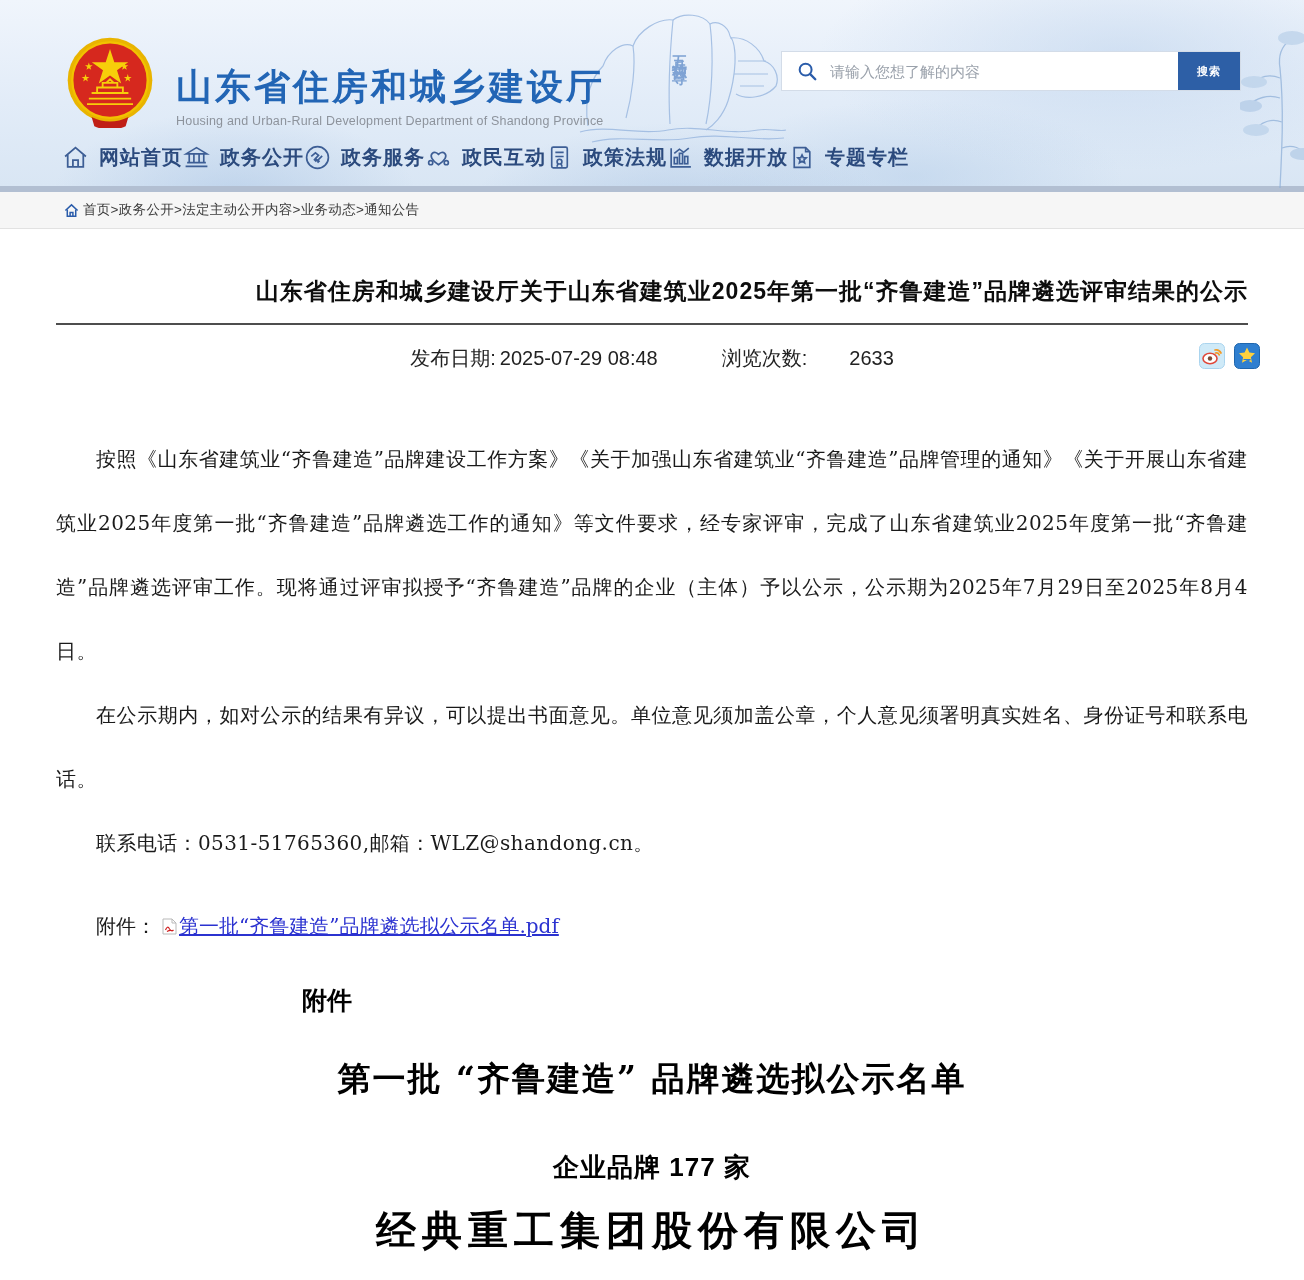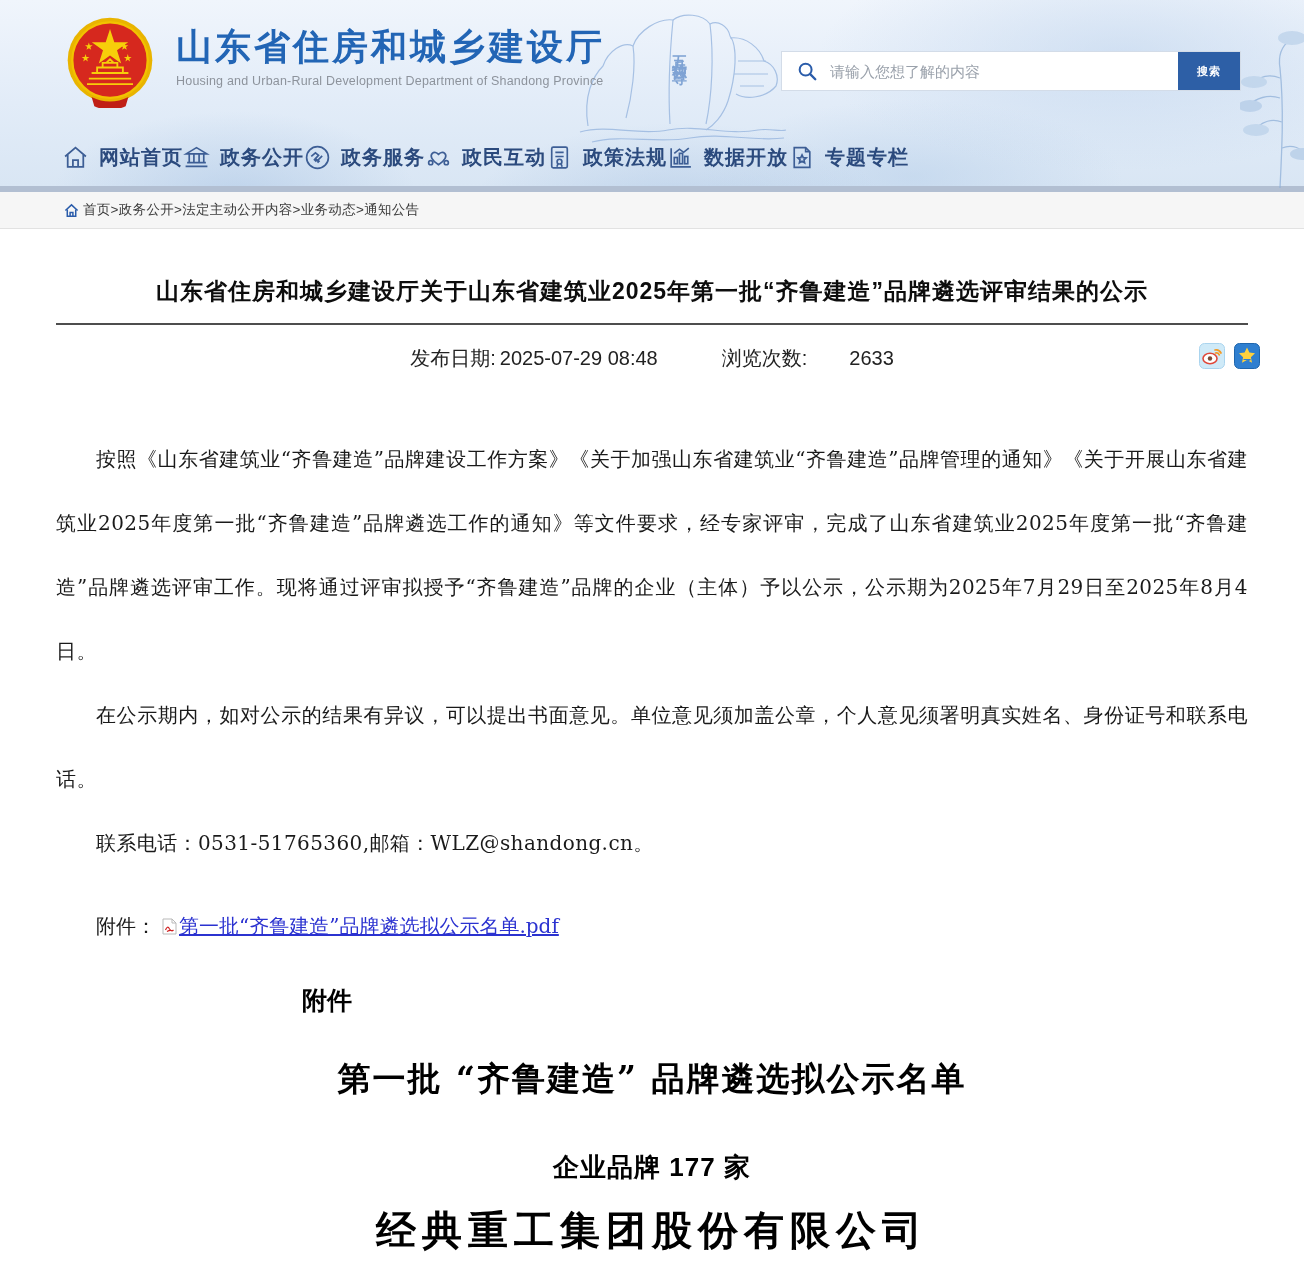--- a/index.html
+++ b/index.html
@@ -10,21 +10,21 @@
   .header {
     position:relative; height:192px;
     background:
       radial-gradient(ellipse 260px 120px at 18% 105%, rgba(160,190,225,.45), transparent 70%),
       radial-gradient(ellipse 300px 130px at 52% 115%, rgba(150,182,220,.40), transparent 70%),
       radial-gradient(ellipse 420px 160px at 86% 30%,  rgba(188,210,236,.55), transparent 72%),
       radial-gradient(ellipse 300px 110px at 70% 95%,  rgba(165,195,228,.35), transparent 70%),
       linear-gradient(180deg,#f0f5fc 0%, #e2ecf8 55%, #d9e6f4 100%);
     border-bottom:6px solid #b2bfd2;
   }
-  .header-top { display:flex; align-items:flex-start; padding:16px 0 0 64px; height:128px; position:relative; }
+  .header-top { display:flex; align-items:flex-end; padding:16px 0 0 64px; height:128px; position:relative; }
   .emblem { width:92px; height:92px; flex:0 0 auto; }
   .title-block { margin-left:20px; padding-top:10px; }
   .site-title { font-size:36px; font-weight:700; color:#2265b5; letter-spacing:3px; line-height:1.15; }
   .site-subtitle { font-size:12.5px; color:#8d939c; margin-top:7px; letter-spacing:.2px; }
 
   .deco-mountain { position:absolute; left:578px; top:6px; pointer-events:none; }
   .deco-tree { position:absolute; right:-6px; top:28px; pointer-events:none; }
 
   .search-area { position:absolute; right:64px; top:52px; width:458px; height:38px; display:flex; box-shadow:0 0 0 1px #d3dce8; background:#fff; }
   .search-field { flex:1; display:flex; align-items:center; background:#fff; padding-left:14px; }
@@ -37,21 +37,21 @@
   .nav-item { display:flex; align-items:center; gap:10px; cursor:pointer; }
   .nav-item .ico { width:27px; height:27px; display:block; }
   .nav-label { font-size:20px; font-weight:700; color:#2b4a7d; letter-spacing:1px; white-space:nowrap; }
 
   
   .breadcrumb { height:37px; background:#f6f6f6; border-bottom:1px solid #e2e2e2; display:flex; align-items:center; padding-left:64px; gap:4px; }
   .breadcrumb .crumb-text { font-size:13.5px; color:#3a3a3a; letter-spacing:.3px; }
 
   
   .content { padding:0 56px; position:relative; }
-  .article-title { text-align:center; font-size:23px; font-weight:700; color:#0d0d0d; margin-top:47px; letter-spacing:1px; }
+  .article-title { text-align:right; font-size:23px; font-weight:700; color:#0d0d0d; margin-top:47px; letter-spacing:1px; }
   .title-rule { border:0; border-top:2px solid #4d4d4d; margin-top:16px; }
   .meta-row { position:relative; text-align:center; margin-top:20px; height:30px; font-size:20px; color:#222; }
   .meta-row .m-label { margin:0 4px 0 0; }
   .meta-gap { display:inline-block; width:64px; }
   .views-gap { display:inline-block; width:38px; }
   .share { position:absolute; right:-12px; top:-2px; display:flex; gap:9px; }
   .share svg { width:26px; height:26px; cursor:pointer; }
 
   .doc { margin-top:52px; font-family:"DejaVu Serif", serif; color:#1a1a1a; }
   .doc p { font-size:20px; line-height:64px; text-indent:2em; text-align:justify; letter-spacing:.4px; }

